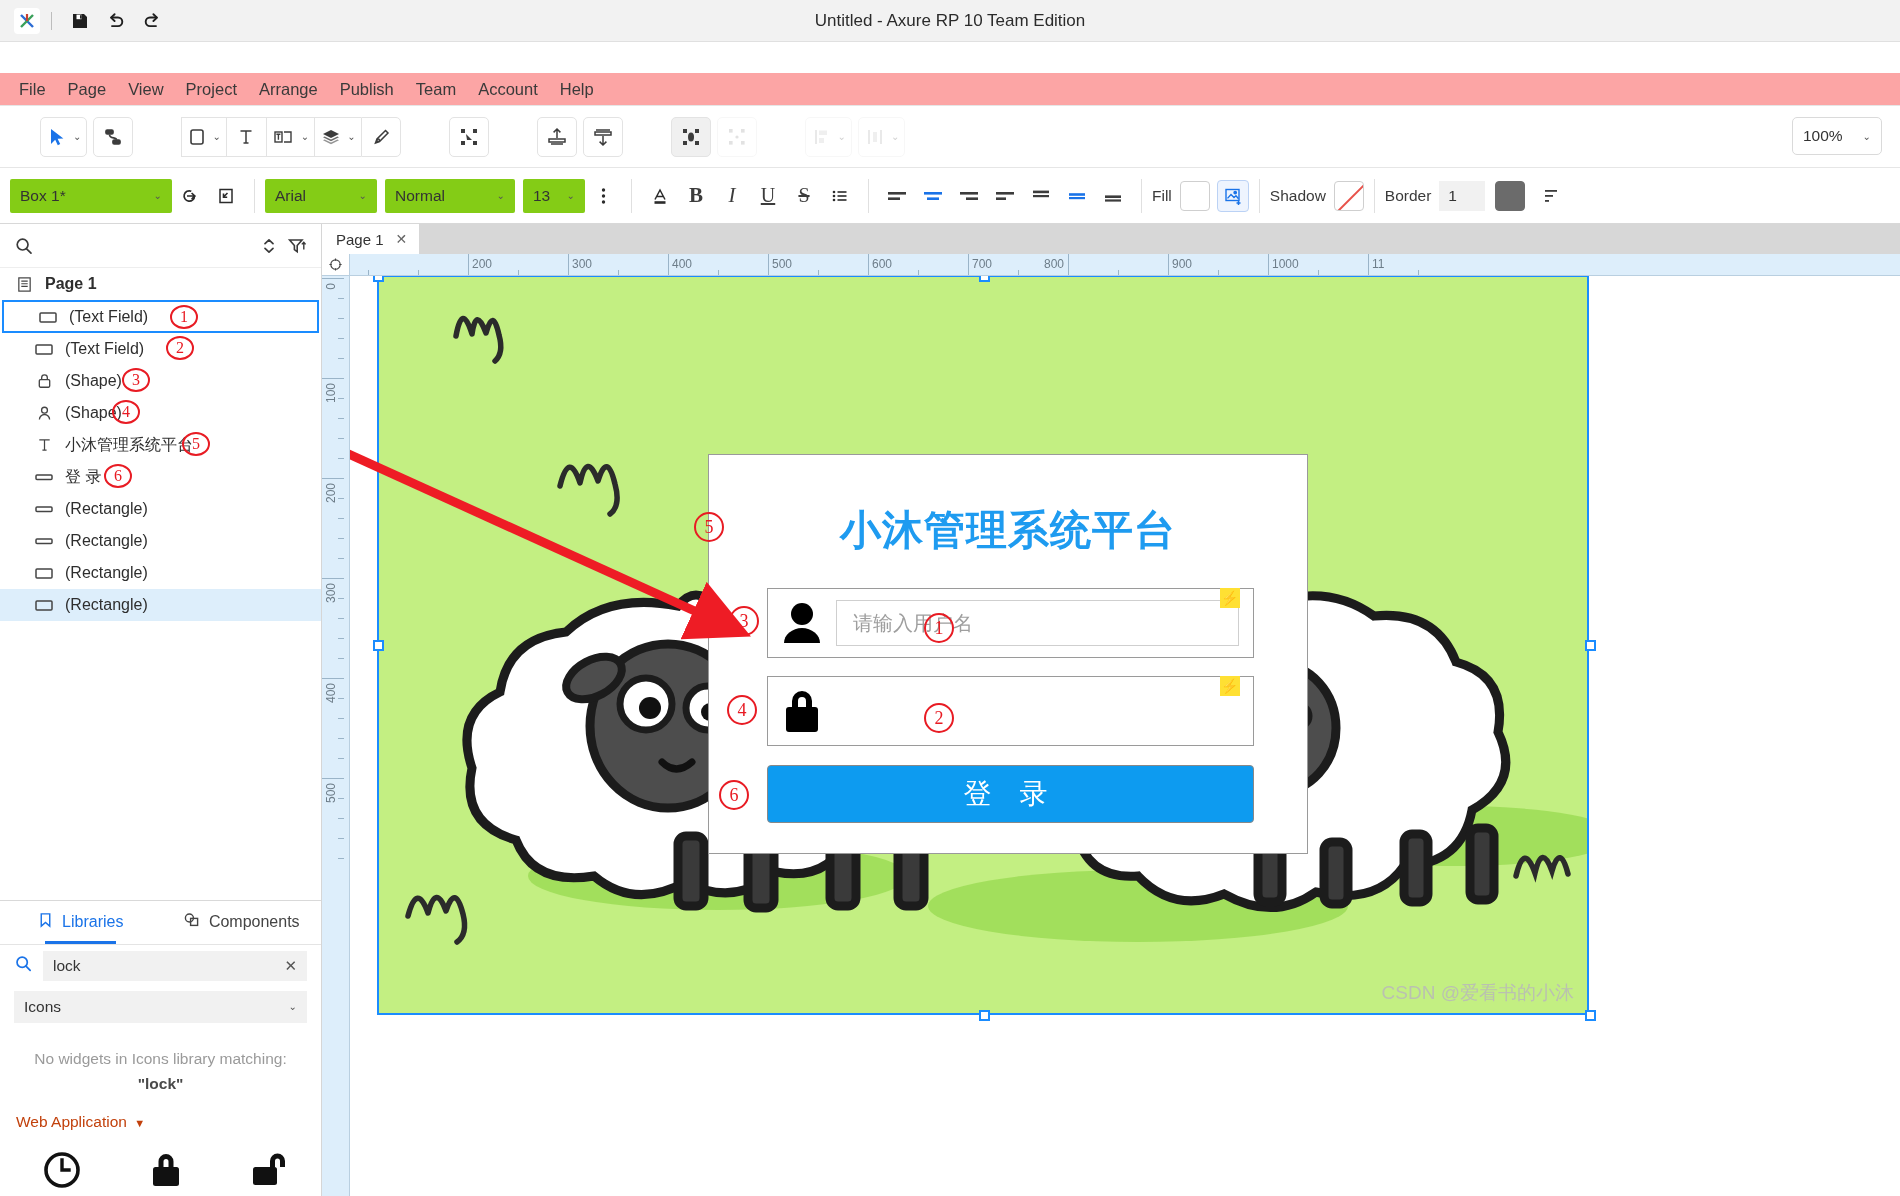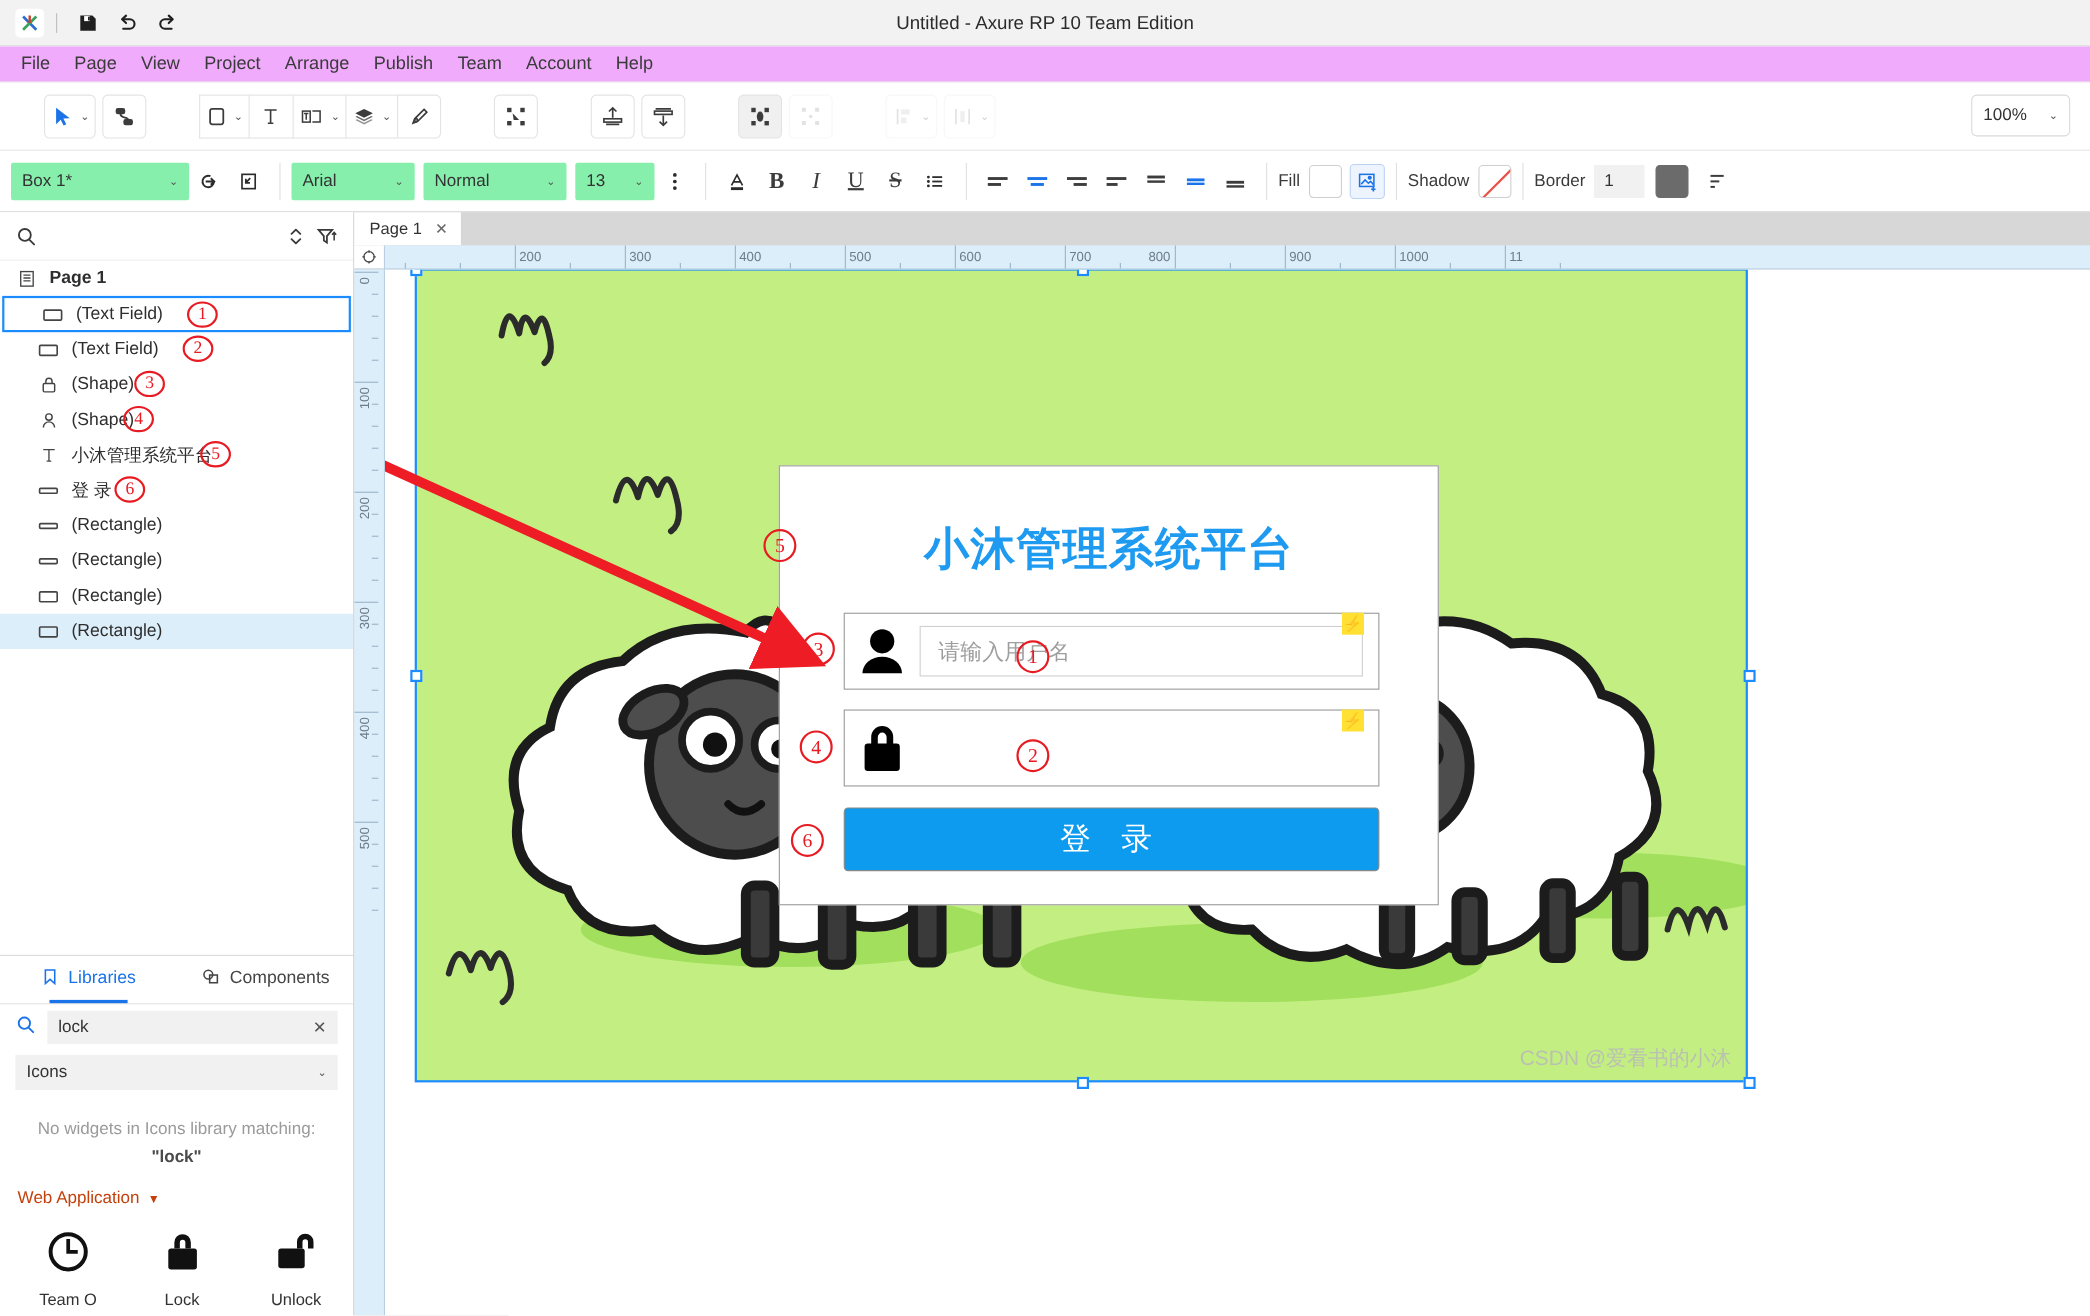--- a/index.html
+++ b/index.html
@@ -29,22 +29,22 @@
     font-size: 17px; font-weight: bold; color: #2a6ed6;
     font-family: "Liberation Serif", serif; line-height: 1;
   }
   .tb-title {
     position: absolute; left: 0; right: 0; text-align: center;
     font-size: 17px; color: #2b2b2b; pointer-events: none;
   }
 
   
   .menubar {
-    height: 33px; background: #f0abfc; border-bottom: 1px solid #e6e6e6;
-    display: flex; align-items: center; padding-left: 8px;
+    height: 33px; background: #fca5a5; border-bottom: 1px solid #e6e6e6;
+    display: flex; align-items: center; padding-left: 8px; margin-top: 31px;
   }
   .menu-item {
     padding: 5px 11px; font-size: 16.5px; color: #3a3a3a; cursor: pointer;
     border-radius: 3px;
   }
 
   
   .toolbar {
     height: 62px; background: #fff; border-bottom: 1px solid #e6e6e6;
     display: flex; align-items: center; padding: 0 14px; position: relative;
@@ -68,21 +68,21 @@
     display: flex; align-items: center; justify-content: space-between;
     padding: 0 10px; font-size: 15.5px; color: #333; background: #fff; cursor: pointer;
   }
 
   
   .stylebar {
     height: 56px; background: #fff; border-bottom: 1px solid #d8d8d8;
     display: flex; align-items: center; padding: 0 10px;
   }
   .sel-box {
-    background: #86efac; height: 34px; display: flex; align-items: center;
+    background: #84cc16; height: 34px; display: flex; align-items: center;
     justify-content: space-between; padding: 0 10px; font-size: 15.5px; color: #333;
     cursor: pointer; border-radius: 2px;
   }
   .sb-divider { width: 1px; height: 34px; background: #e0e0e0; margin: 0 10px; }
   .sb-icon {
     width: 36px; height: 34px; display: flex; align-items: center; justify-content: center;
     cursor: pointer; color: #3c3c3c; border-radius: 3px;
   }
   .sb-icon.on { color: #1a73e8; }
   .sb-label { font-size: 15.5px; color: #3a3a3a; margin-right: 8px; }
@@ -459,21 +459,21 @@
     <div class="sel-box" style="width:112px">
       <span>Arial</span>
       <span class="caret">⌄</span>
     </div>
     <div style="width:8px"></div>
     <div class="sel-box" style="width:130px">
       <span>Normal</span>
       <span class="caret">⌄</span>
     </div>
     <div style="width:8px"></div>
-    <div class="sel-box" style="width:72px">
+    <div class="sel-box" style="width:62px">
       <span>13</span>
       <span class="caret">⌄</span>
     </div>
     <div class="sb-icon">
       <svg width="5" height="20" viewBox="0 0 5 20" fill="#2b2b2b">
           <circle cx="2.5" cy="4" r="1.7"></circle>
           <circle cx="2.5" cy="10" r="1.7"></circle>
           <circle cx="2.5" cy="16" r="1.7"></circle>
         </svg>
     </div>

